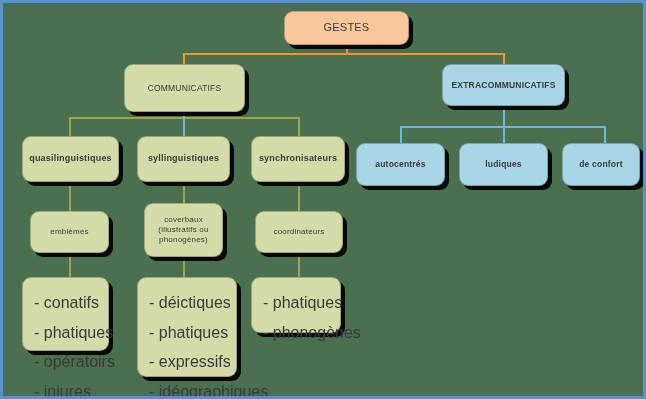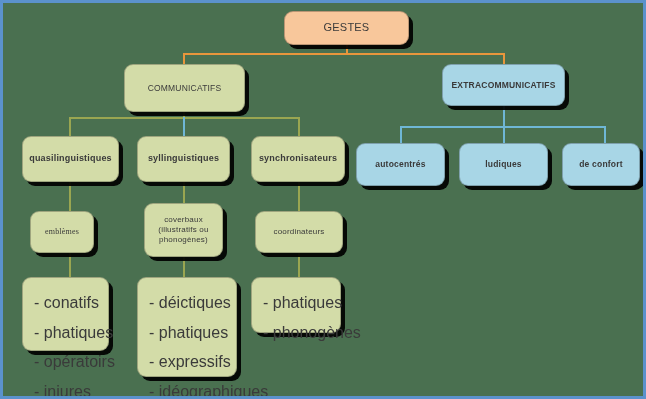--- a/index.html
+++ b/index.html
@@ -137,21 +137,21 @@
   </div>
 
   <div class="node cyan" style="left:353px; top:140px; width:89px; height:43px;">
     <span class="lbl f-lvl2c">autocentrés</span>
   </div>
 
   <div class="node cyan" style="left:559px; top:140px; width:78px; height:43px;">
     <span class="lbl f-lvl2c">de confort</span>
   </div>
 
-  <div class="node green" style="left:27px; top:208px; width:64px; height:42px;font-family:Liberation Serif, serif;">
+  <div class="node green" style="left:27px; top:208px; width:79px; height:42px;">
     <span class="lbl f-lvl3">emblèmes</span>
   </div>
 
   <div class="node green" style="left:141px; top:200px; width:79px; height:54px;">
     <span class="lbl f-lvl3">
       <span>coverbaux</span><br>
       <span>(illustratifs ou</span><br>
       <span>phonogènes)</span>
     </span>
   </div>

